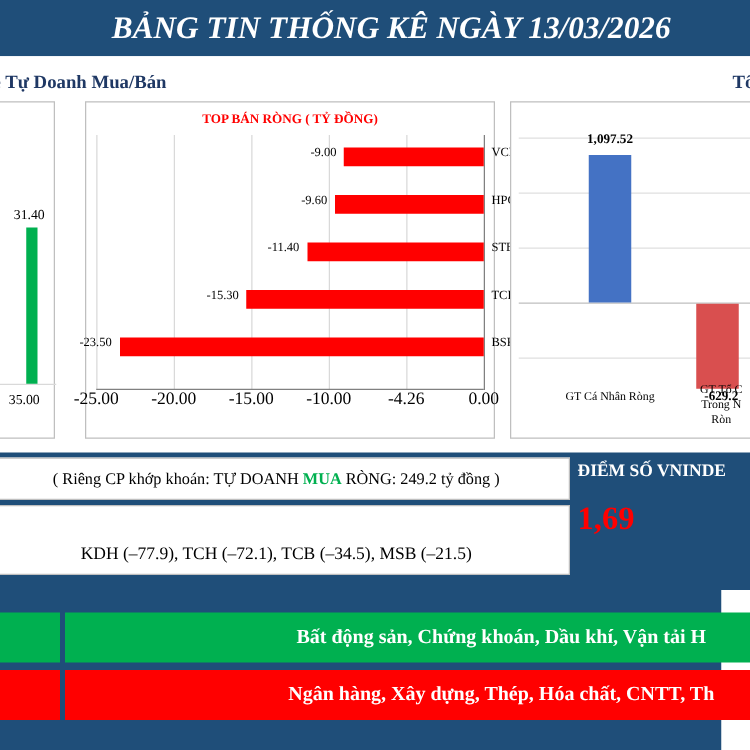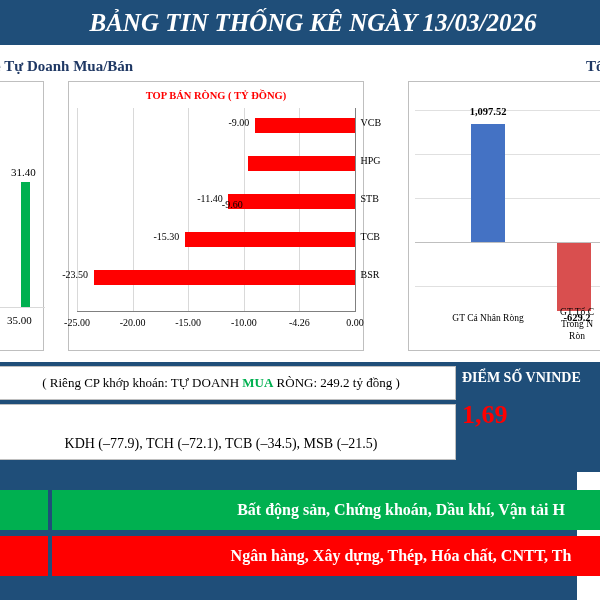--- a/index.html
+++ b/index.html
@@ -58,21 +58,21 @@
     font-size:11px; font-family:"Liberation Serif", serif; color:#000;
   }
   .left-tick {
     position:absolute; bottom:24px; font-size:11px; color:#000;
     font-family:"Liberation Serif", serif;
   }
   .left-tick.t2 { left:62px; }
 
   
   .mid-panel {
-    position:absolute; left:68px; top:36px; width:296px; height:270px;
+    position:absolute; left:68px; top:36px; width:328px; height:270px;
     border:1px solid #bfbfbf; background:#ffffff;
   }
   .mid-title {
     position:absolute; left:0; top:8px; width:100%;
     text-align:center; font-size:10.5px; font-weight:bold; color:#ff0000;
     font-family:"Liberation Serif", serif;
   }
   .plot {
     position:absolute; left:8px; top:26px; right:8px; bottom:38px;
   }
@@ -90,21 +90,21 @@
   }
   .bar-label {
     position:absolute; font-size:10px; color:#000; text-align:right;
     font-family:"Liberation Serif", serif; white-space:nowrap;
   }
   .cat-label {
     position:absolute; font-size:10px; color:#000;
     font-family:"Liberation Serif", serif; white-space:nowrap;
   }
   .xtick {
-    position:absolute; font-size:10px; color:#000;
+    position:absolute; font-size:14px; color:#000;
     font-family:"Liberation Serif", serif; transform:translateX(-50%);
     white-space:nowrap;
   }
 
   
   .right-panel {
     position:absolute; left:408px; top:36px; width:230px; height:270px;
     border:1px solid #bfbfbf; background:#ffffff;
   }
   .rp-plot { position:absolute; left:0; top:10px; right:0; bottom:46px; }
@@ -220,21 +220,21 @@
       <div class="baseline" style="left:100%;"></div>
       <div class="xaxis"></div>
 
       <div class="hbar" style="right:0; top:10px;  width:36%;"></div>
       <div class="hbar" style="right:0; top:48px;  width:38.4%;"></div>
       <div class="hbar" style="right:0; top:86px;  width:45.6%;"></div>
       <div class="hbar" style="right:0; top:124px; width:61.2%;"></div>
       <div class="hbar" style="right:0; top:162px; width:94%;"></div>
 
       <div class="bar-label" style="right:38%; top:9px;">-9.00</div>
-      <div class="bar-label" style="right:40.4%; top:47px;margin-top:44px;">-9.60</div>
+      <div class="bar-label" style="right:40.4%; top:47px;">-9.60</div>
       <div class="bar-label" style="right:47.6%; top:85px;">-11.40</div>
       <div class="bar-label" style="right:63.2%; top:123px;">-15.30</div>
       <div class="bar-label" style="right:96%; top:161px;">-23.50</div>
 
       <div class="cat-label" style="left:102%; top:9px;">VCB</div>
       <div class="cat-label" style="left:102%; top:47px;">HPG</div>
       <div class="cat-label" style="left:102%; top:85px;">STB</div>
       <div class="cat-label" style="left:102%; top:123px;">TCB</div>
       <div class="cat-label" style="left:102%; top:161px;">BSR</div>
 

